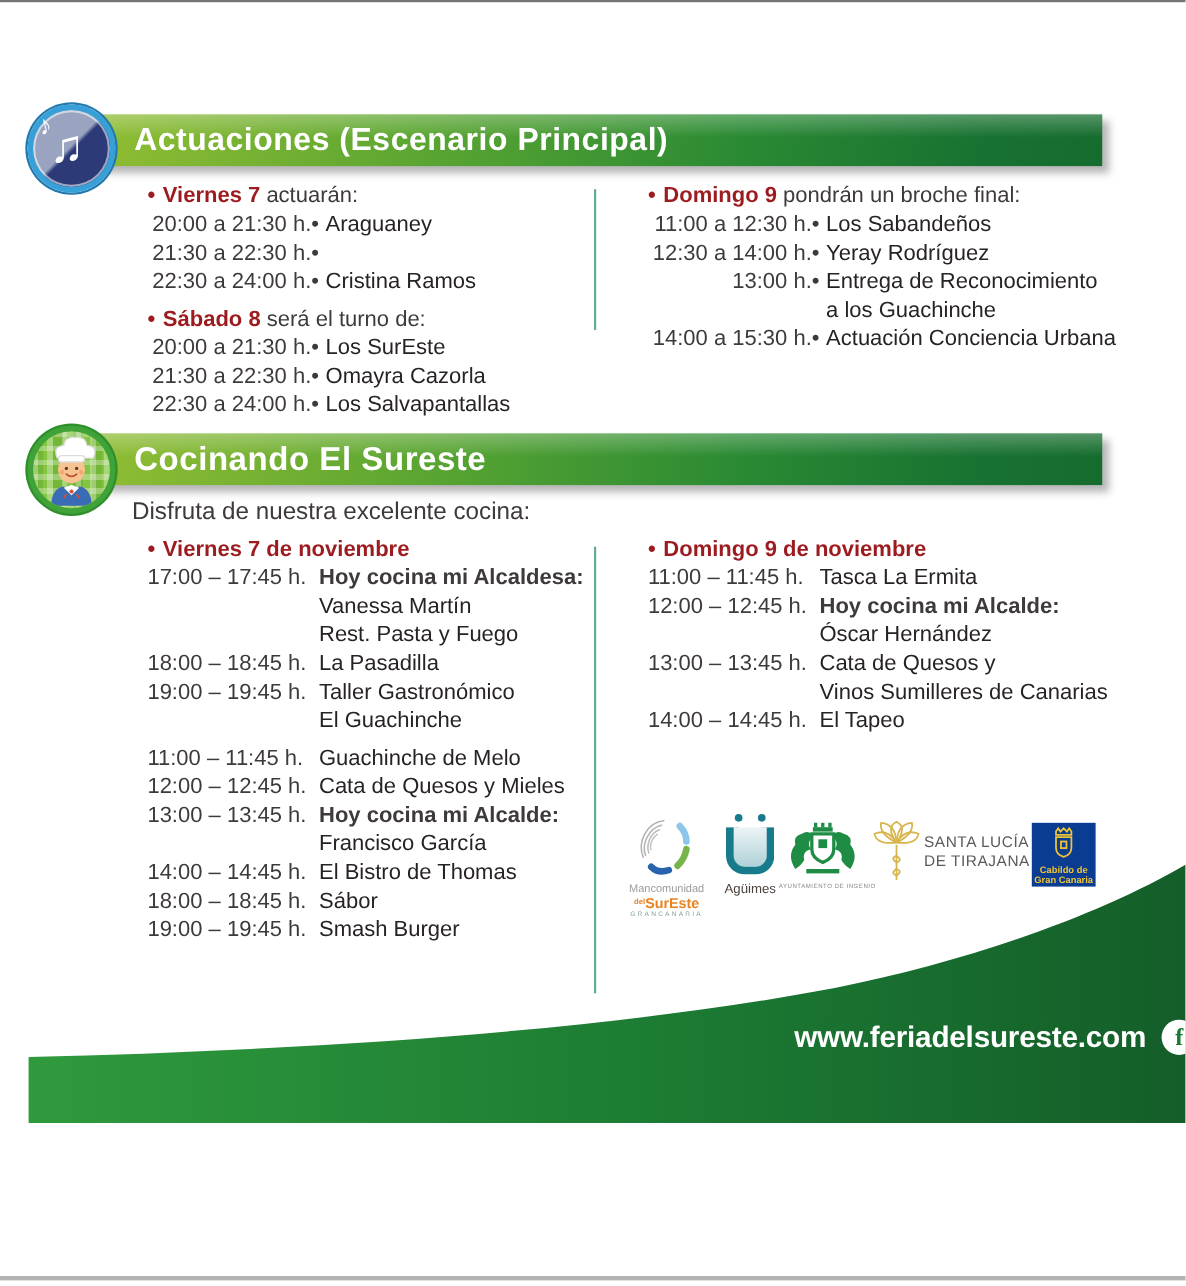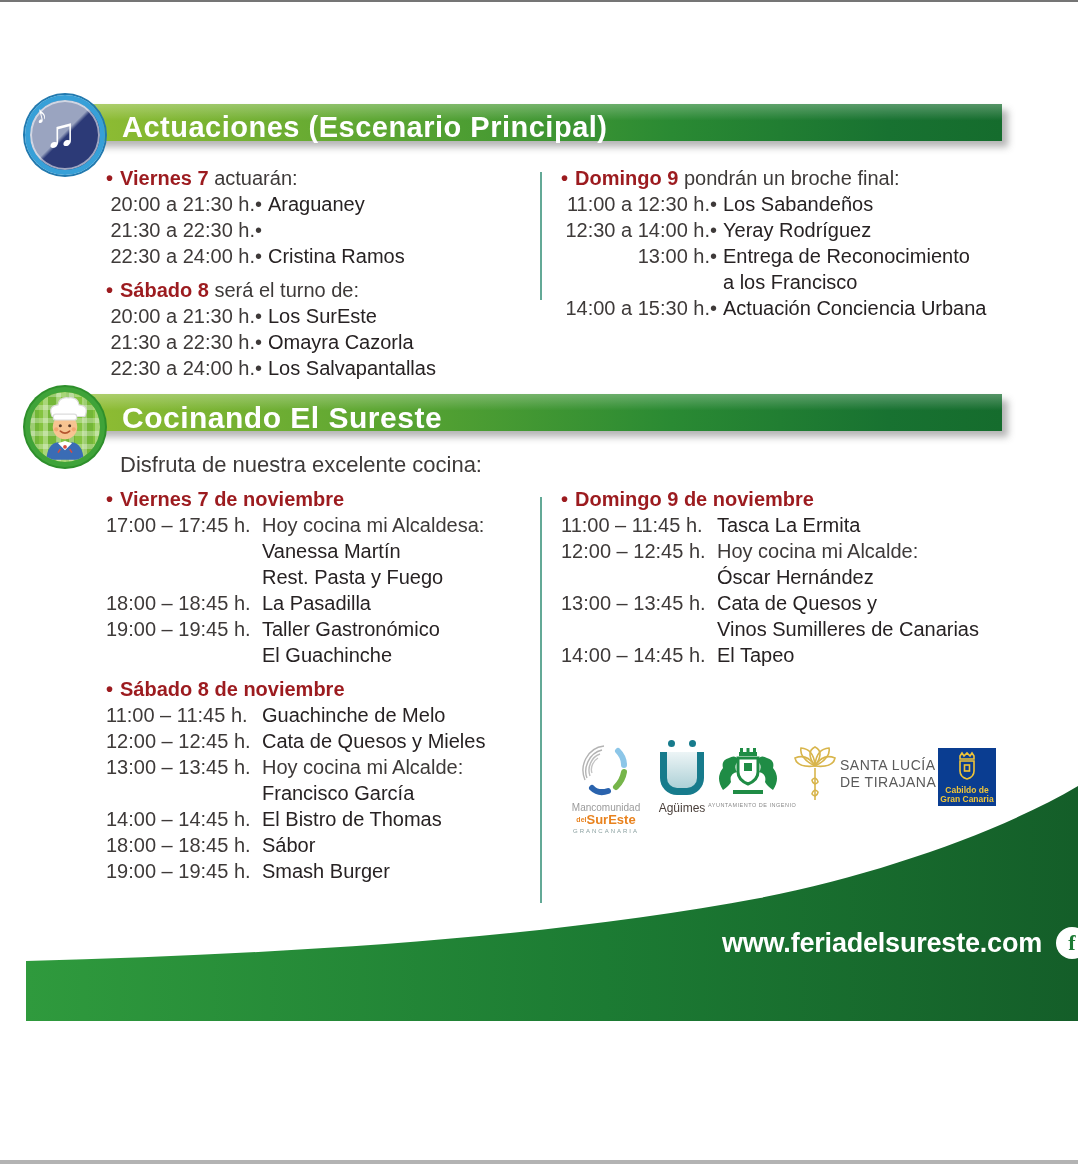--- a/index.html
+++ b/index.html
@@ -4,21 +4,21 @@
 <style>
   html,body{margin:0;padding:0;background:#ffffff;}
   body{font-family:"Liberation Sans",sans-serif;}
   #poster{position:relative;width:1078px;height:1169px;background:#ffffff;overflow:hidden;}
 
   .hairline{position:absolute;left:0;width:1078px;}
   .hairline.top{top:0;height:2px;background:#757575;}
   .hairline.bottom{top:1160px;height:4px;background:#b3b3b3;}
 
   
-  .banner{position:absolute;left:58px;width:944px;height:37px;
+  .banner{position:absolute;left:58px;width:944px;height:47px;
     background:linear-gradient(90deg,#95bf33 0%,#5aa532 35%,#2a8a33 65%,#187231 88%,#156c2d 100%);
     box-shadow:6px 6px 7px rgba(70,70,70,.40);}
   .banner::after{content:"";position:absolute;inset:0;
     background:linear-gradient(180deg,rgba(255,255,255,.28),rgba(255,255,255,0) 45%);}
   .banner .btitle{position:relative;z-index:2;display:block;padding-left:64px;
     line-height:47px;font-weight:bold;color:#ffffff;letter-spacing:.5px;white-space:nowrap;}
   #banner-act{top:104px;} #banner-act .btitle{font-size:29px;}
   #banner-cook{top:394px;} #banner-cook .btitle{font-size:30px;}
 
   
@@ -32,35 +32,35 @@
   .chef{left:25px;top:387px;border:5px solid #3fa339;background:#85c440;overflow:hidden;
     box-shadow:0 0 0 2px #2e8f2b;}
   .chef .plaid{position:absolute;inset:0;border-radius:50%;
     background-image:
       repeating-linear-gradient(90deg,rgba(255,255,255,.30) 0 5px,rgba(255,255,255,0) 5px 13px),
       repeating-linear-gradient(0deg,rgba(255,255,255,.30) 0 5px,rgba(255,255,255,0) 5px 13px),
       repeating-linear-gradient(90deg,rgba(0,90,0,.12) 0 9px,rgba(0,90,0,0) 9px 18px);}
   .chef svg{position:absolute;left:0;top:0;}
 
   
-  .col{position:absolute;}
+  .col{position:absolute;margin-left:28px;}
   #act-left{left:106px;top:165px;width:430px;}
   #act-right{left:561px;top:165px;width:500px;}
   #cook-left{left:106px;top:486px;width:430px;}
   #cook-right{left:561px;top:486px;width:500px;}
   .group + .group{margin-top:8px;}
   .day{font-size:20px;line-height:26px;color:#3e3a39;}
   .dot{color:#9c1b1f;font-weight:bold;margin-right:7px;}
   .dayname{font-weight:bold;color:#9c1b1f;}
   .dayrest{font-weight:normal;color:#3e3a39;}
   .row{display:flex;font-size:20px;line-height:26px;color:#3e3a39;}
   .row .time{flex:0 0 150px;margin-right:6px;white-space:nowrap;}
   .act-rows .time{flex:0 0 156px;text-align:right;}
   .row .name{font-weight:normal;color:#272223;white-space:nowrap;}
-  .row .plain{color:#3e3a39;white-space:nowrap;}
+  .row .plain{color:#3e3a39;white-space:nowrap;font-weight:bold;}
   .subtitle{position:absolute;left:120px;top:452px;font-size:22px;color:#3e3a39;}
 
   .vdivider{position:absolute;left:540px;width:2px;background:#63a996;}
   #divider-act{top:172px;height:128px;}
   #divider-cook{top:497px;height:406px;}
 
   
   #logos{position:absolute;left:560px;top:738px;width:460px;height:105px;}
   .logo{position:absolute;}
   .logo .cap{white-space:nowrap;}
@@ -158,21 +158,21 @@
       <div class="row">
           <span class="time">12:30 a 14:00 h.•</span>
           <span class="name">Yeray Rodríguez</span>
         </div>
       <div class="row">
           <span class="time">13:00 h.•</span>
           <span class="name">Entrega de Reconocimiento</span>
         </div>
       <div class="row">
           <span class="time"></span>
-          <span class="name">a los Francisco</span>
+          <span class="name">a los Guachinche</span>
         </div>
       <div class="row">
           <span class="time">14:00 a 15:30 h.•</span>
           <span class="name">Actuación Conciencia Urbana</span>
         </div>
     </div>
   </div>
 
   <div class="vdivider" id="divider-act"></div>
 
@@ -223,23 +223,20 @@
       <div class="row">
           <span class="time">19:00 – 19:45 h.</span>
           <span class="name">Taller Gastronómico</span>
         </div>
       <div class="row">
           <span class="time"></span>
           <span class="name">El Guachinche</span>
         </div>
     </div>
     <div class="group">
-      <div class="day">
-        <span class="dot">•</span><span class="dayname">Sábado 8 de noviembre</span>
-      </div>
       <div class="row">
           <span class="time">11:00 – 11:45 h.</span>
           <span class="name">Guachinche de Melo</span>
         </div>
       <div class="row">
           <span class="time">12:00 – 12:45 h.</span>
           <span class="name">Cata de Quesos y Mieles</span>
         </div>
       <div class="row">
           <span class="time">13:00 – 13:45 h.</span>

